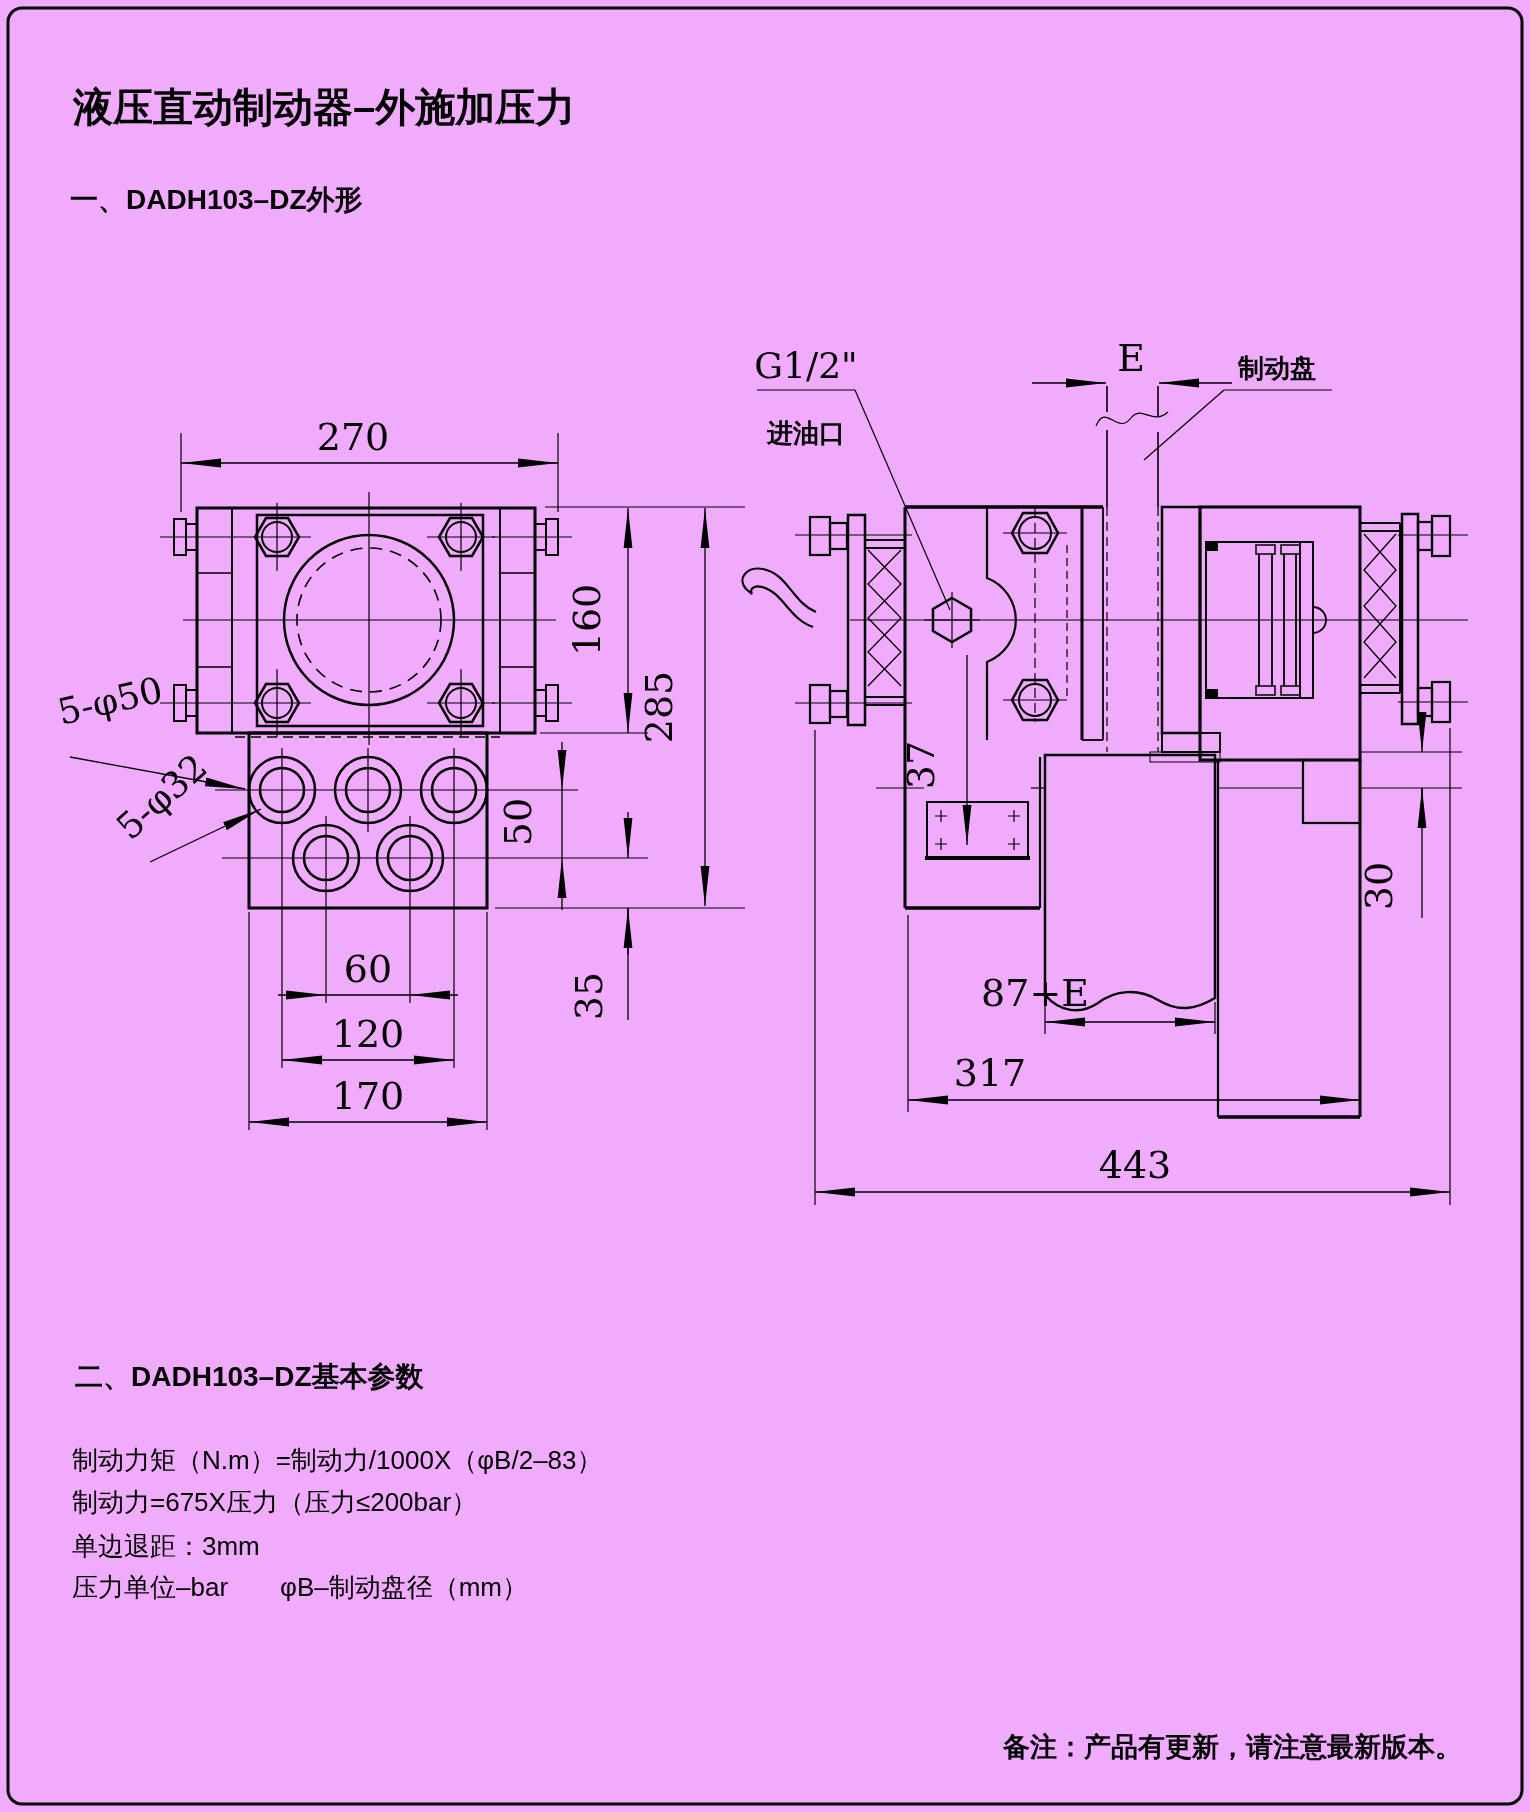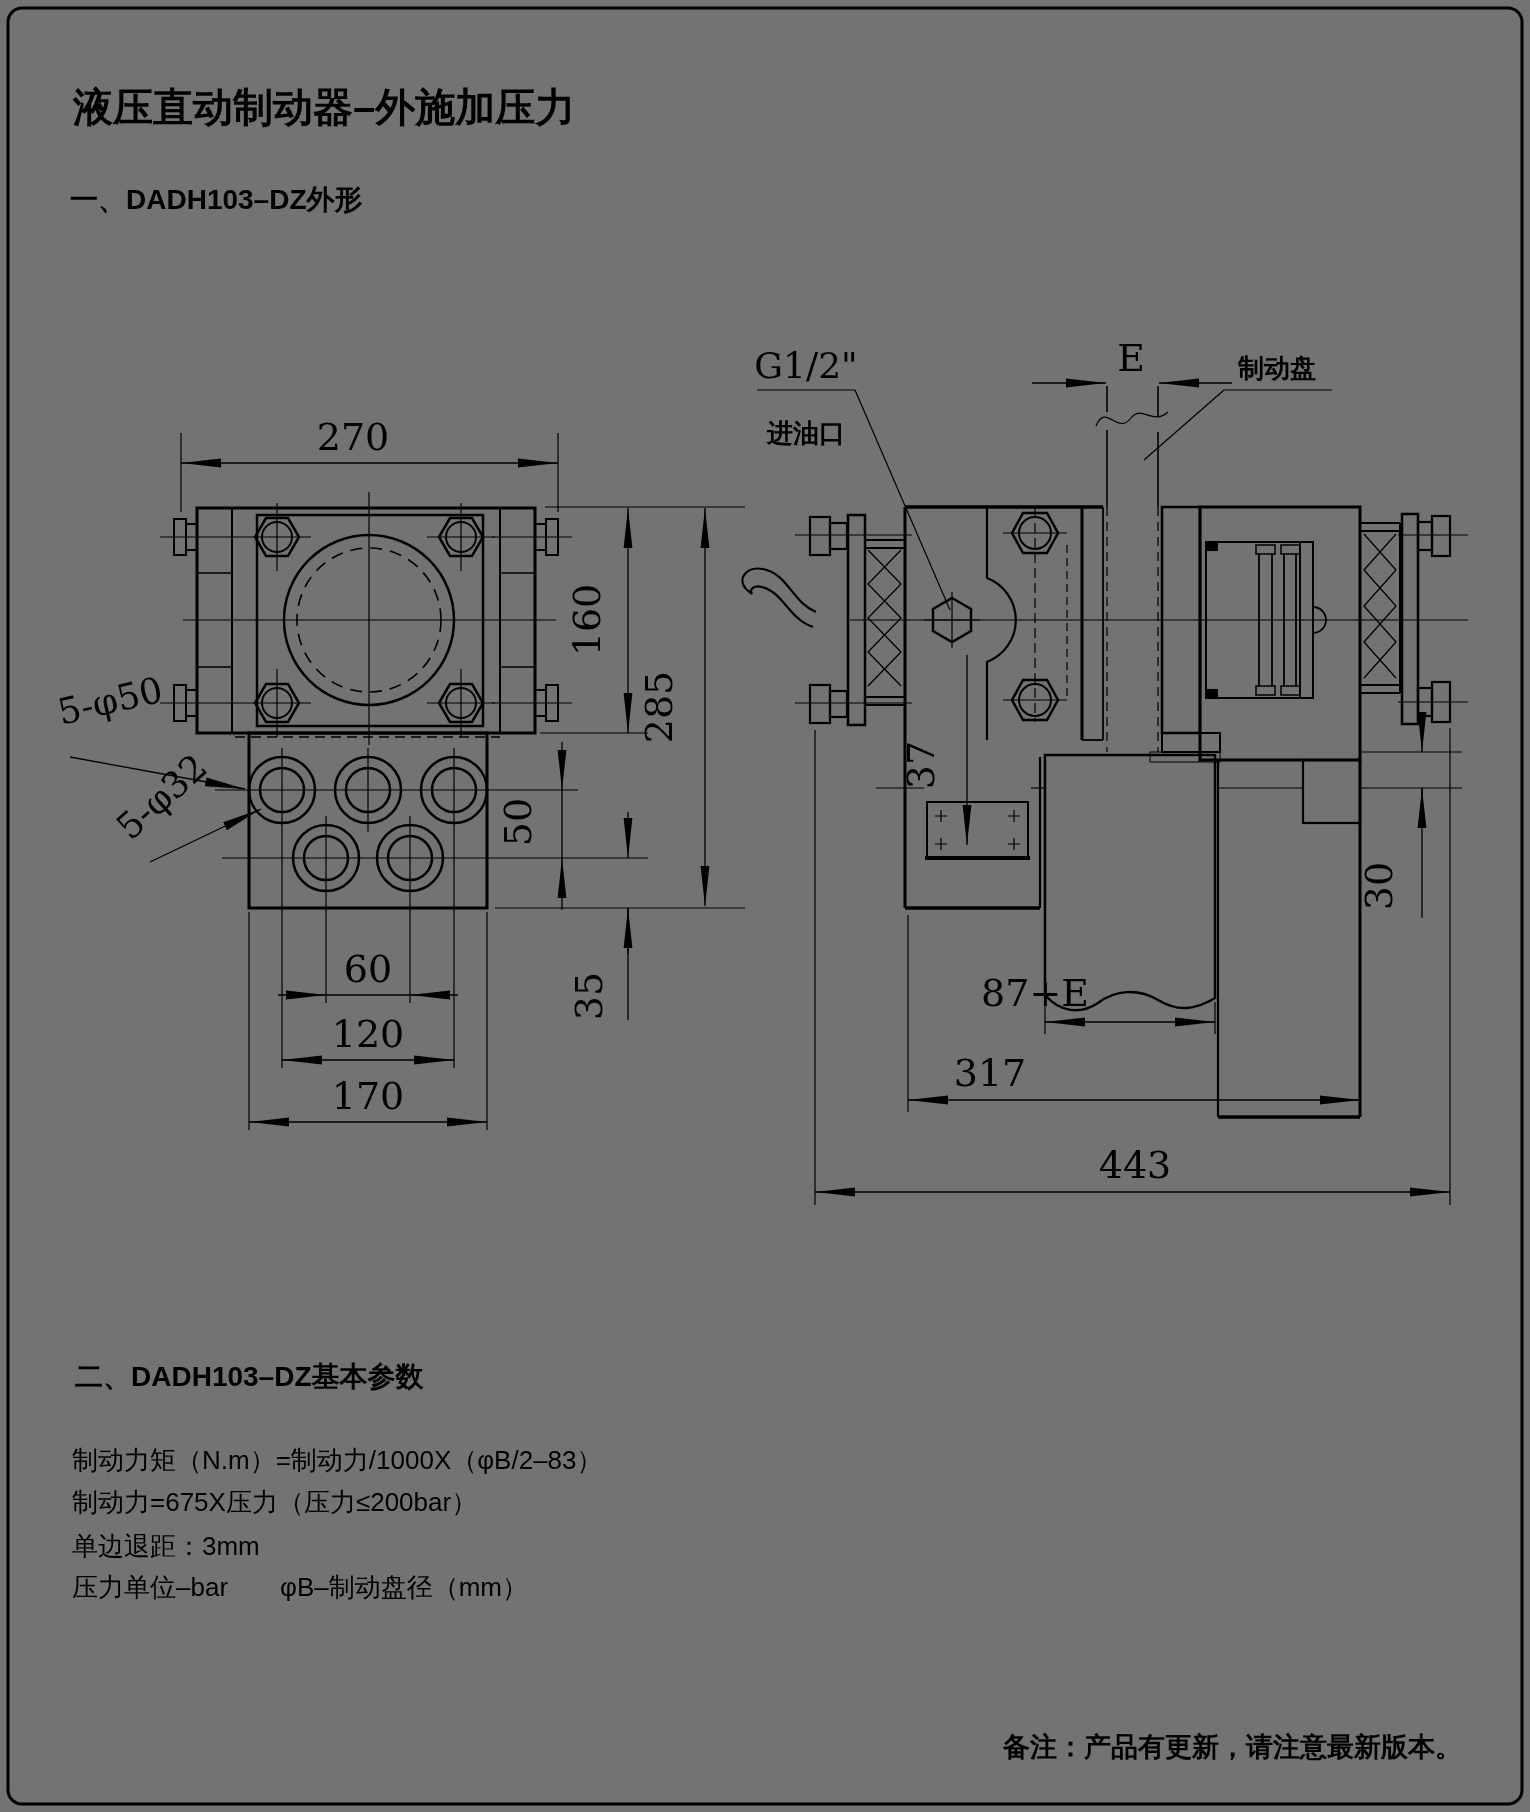--- a/index.html
+++ b/index.html
@@ -1,16 +1,16 @@
 <!DOCTYPE html>
 <html><head>
 <meta charset="utf-8">
 <style>
   html,body{margin:0;padding:0;background:#e8e8e8;}
-  .page{position:relative;width:1530px;height:1812px;background:#737373;margin:0 auto;
+  .page{position:relative;width:1530px;height:1812px;background:#f0abfc;margin:0 auto;
         font-family:"Liberation Sans","DejaVu Sans",sans-serif;}
   svg{position:absolute;left:0;top:0;}
   .st{stroke:#000;fill:none;stroke-linecap:butt;}
   .dl{stroke:#000;stroke-width:1.3;fill:none;}
   .cl{stroke:#000;stroke-width:1.2;fill:none;}
   text{fill:#000;}
   .dim{font-family:"DejaVu Serif","Liberation Serif",serif;font-size:38px;}
   .dimsm{font-family:"DejaVu Serif","Liberation Serif",serif;font-size:36px;}
   .cjk{font-family:"Liberation Sans","DejaVu Sans",sans-serif;font-weight:bold;font-size:26px;}
   .title{font-family:"Liberation Sans","DejaVu Sans",sans-serif;font-weight:bold;font-size:40px;}

